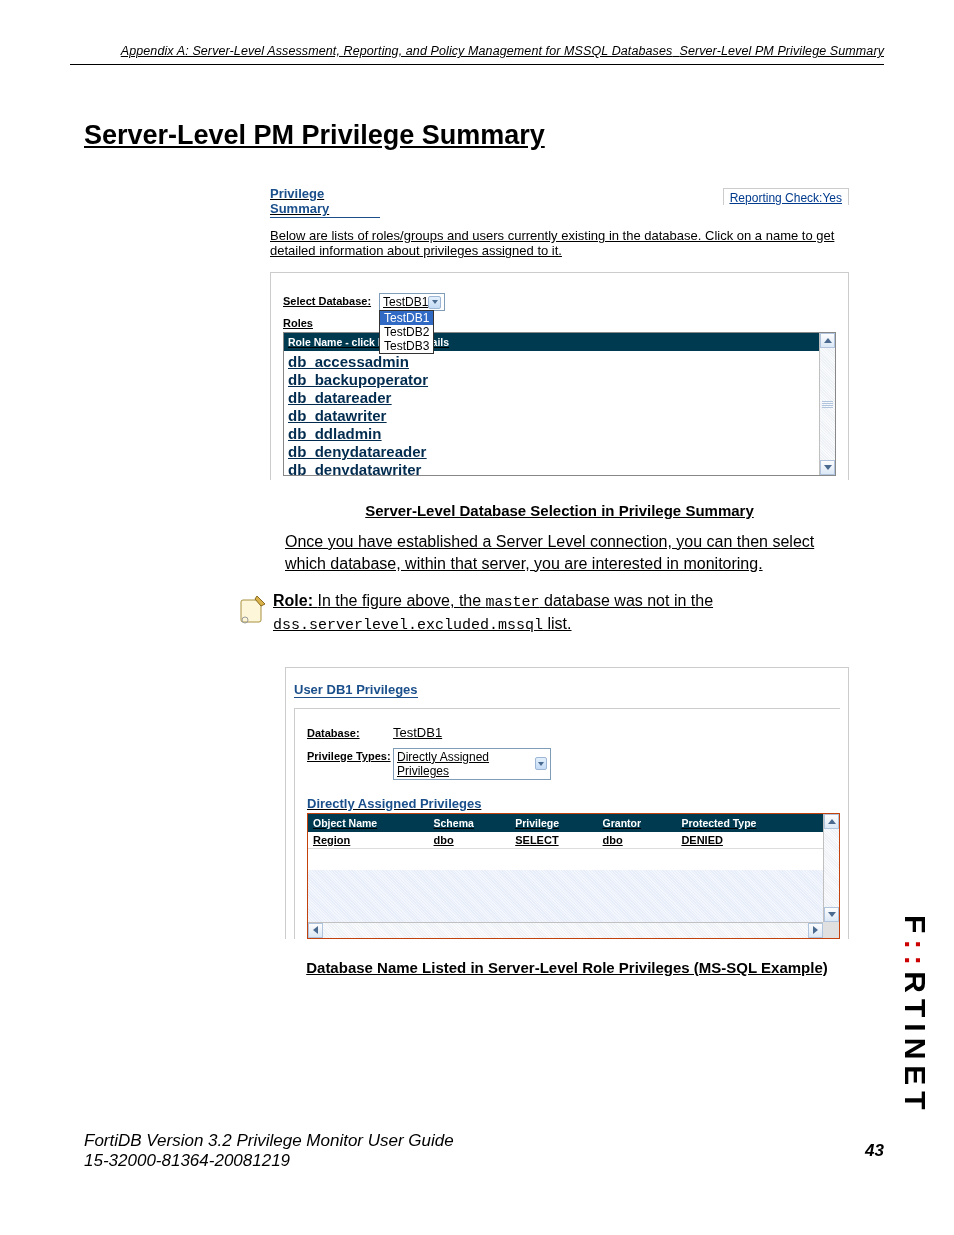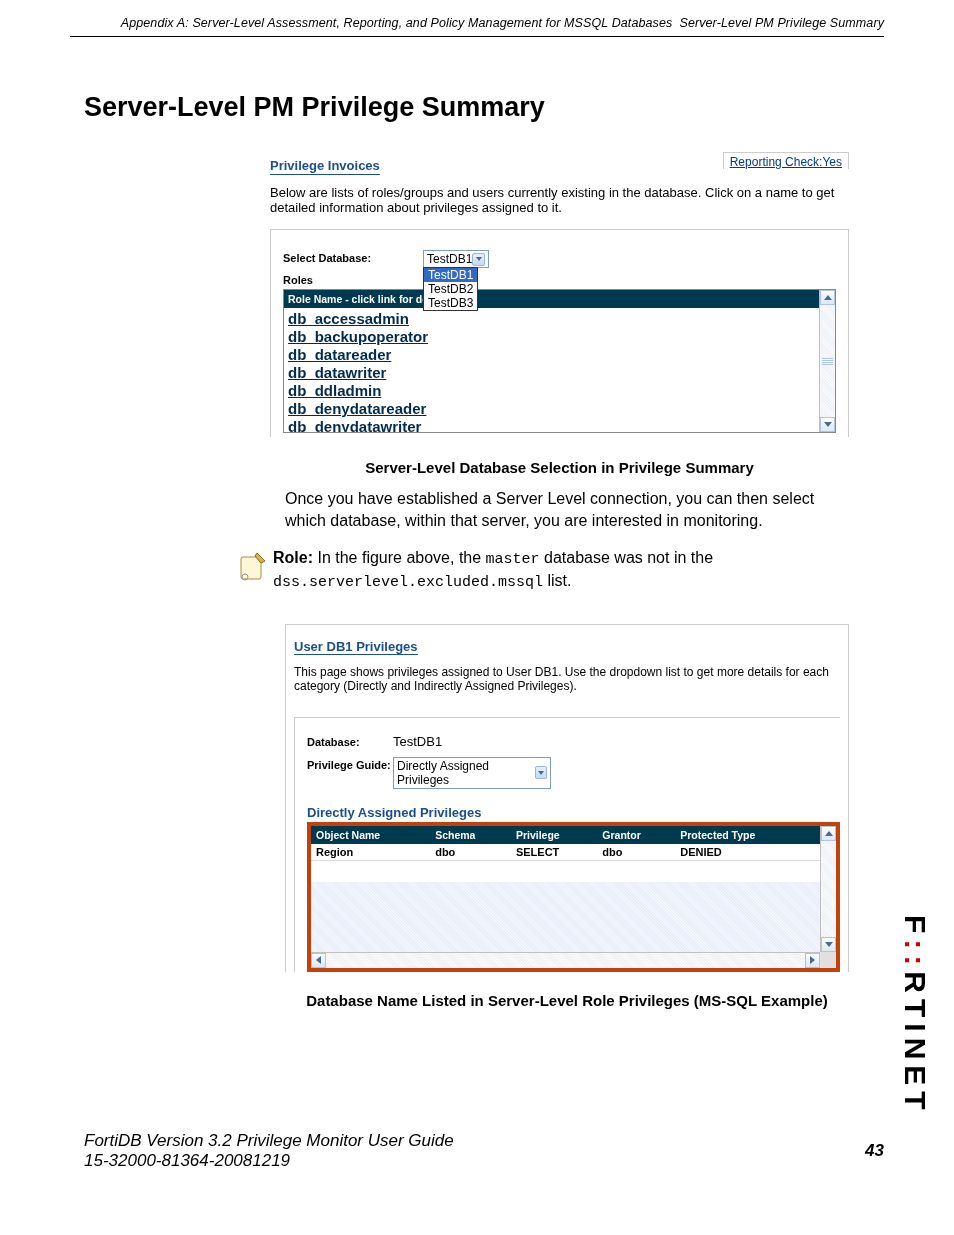--- a/index.html
+++ b/index.html
@@ -6,21 +6,22 @@
   body {
     margin: 0;
     width: 954px;
     height: 1235px;
     font-family: Arial, Helvetica, sans-serif;
     background: #fff;
     position: relative;
     color: #000;
   }
   .page {
-    padding: 16px 70px 0px 70px;
+    padding: 44px 70px 0px 70px;
+    text-decoration: underline;
   }
   .header-text {
     font-style: italic;
     font-size: 12.5px;
     text-align: right;
     border-bottom: 1px solid #000;
     padding-bottom: 6px;
     margin-bottom: 55px;
     letter-spacing: 0.1px;
   }
@@ -64,21 +65,20 @@
   .summary-box {
     border: 1px solid #ccc;
     border-bottom: none;
     padding: 20px 12px 4px 12px;
     font-size: 12px;
   }
   .select-row {
     display: flex;
     align-items: flex-start;
     margin-bottom: 6px;
-    gap: 44px;
   }
   .select-row label {
     width: 96px;
     font-weight: bold;
     font-size: 11px;
     padding-top: 2px;
   }
   .dropdown-frame {
     position: relative;
   }
@@ -269,23 +269,23 @@
     padding: 3px 5px;
     font-size: 10.5px;
   }
   .priv-table td {
     padding: 2px 5px;
     border-bottom: 1px solid #ddd;
     font-weight: bold;
     font-size: 11px;
   }
   .table-wrap {
-    border: 4px solid #c2410c;
+    border: 1px solid #c2410c;
     position: relative;
-    height: 150px;
+    height: 126px;
   }
   .table-fill {
     position: absolute;
     top: 56px;
     left: 0;
     right: 16px;
     bottom: 16px;
     background: repeating-linear-gradient(45deg, #f3f6fc, #f3f6fc 1px, #e7eef9 1px, #e7eef9 2px);
   }
   .vscroll {
@@ -364,21 +364,21 @@
 <div class="page">
   <div class="header-text">
     <span>Appendix A: Server-Level Assessment, Reporting, and Policy Management for MSSQL Databases</span>
     &nbsp;<span>Server-Level PM Privilege Summary</span>
   </div>
 
   <h1 class="title">Server-Level PM Privilege Summary</h1>
 
   <div class="content-indent">
     <div class="priv-header">
-      <div class="left">Privilege Invoices</div>
+      <div class="left">Privilege Summary</div>
       <div class="right">Reporting Check:Yes</div>
     </div>
     <div class="intro-text">Below are lists of roles/groups and users currently existing in the database. Click on a name to get detailed information about privileges assigned to it.</div>
 
     <div class="summary-box">
       <div class="select-row">
         <label>Select Database:</label>
         <div class="dropdown-frame">
           <div class="select-visible">
             <span>TestDB1</span>
@@ -435,28 +435,27 @@
     <div>
       <strong>Role:</strong>
       <span>In the figure above, the </span><code>master</code><span> database was not in the </span><br>
       <code>dss.serverlevel.excluded.mssql</code><span> list.</span>
     </div>
   </div>
 
   <div class="fig2">
     <div class="fig2-inner">
       <div class="fig2-title">User DB1 Privileges</div>
-      <div class="fig2-desc">This page shows privileges assigned to User DB1. Use the dropdown list to get more details for each category (Directly and Indirectly Assigned Privileges).</div>
       <div class="fig2-box">
         <div class="param-row">
           <label>Database:</label>
           <span class="param-val">TestDB1</span>
         </div>
         <div class="param-row">
-          <label>Privilege Guide:</label>
+          <label>Privilege Types:</label>
           <div class="select2">
             <span>Directly Assigned Privileges</span>
             <span class="arrow" style="width:13px;height:13px;background:linear-gradient(#e3f0fc,#c4dbf5);border:1px solid #9db6d6;border-radius:2px;display:flex;align-items:center;justify-content:center;">
                 <span style="border-left:3px solid transparent;border-right:3px solid transparent;border-top:4px solid #4a6a8f;"></span>
               </span>
           </div>
         </div>
         <div class="sub-title">Directly Assigned Privileges</div>
         <div class="table-wrap">
           <table class="priv-table">

